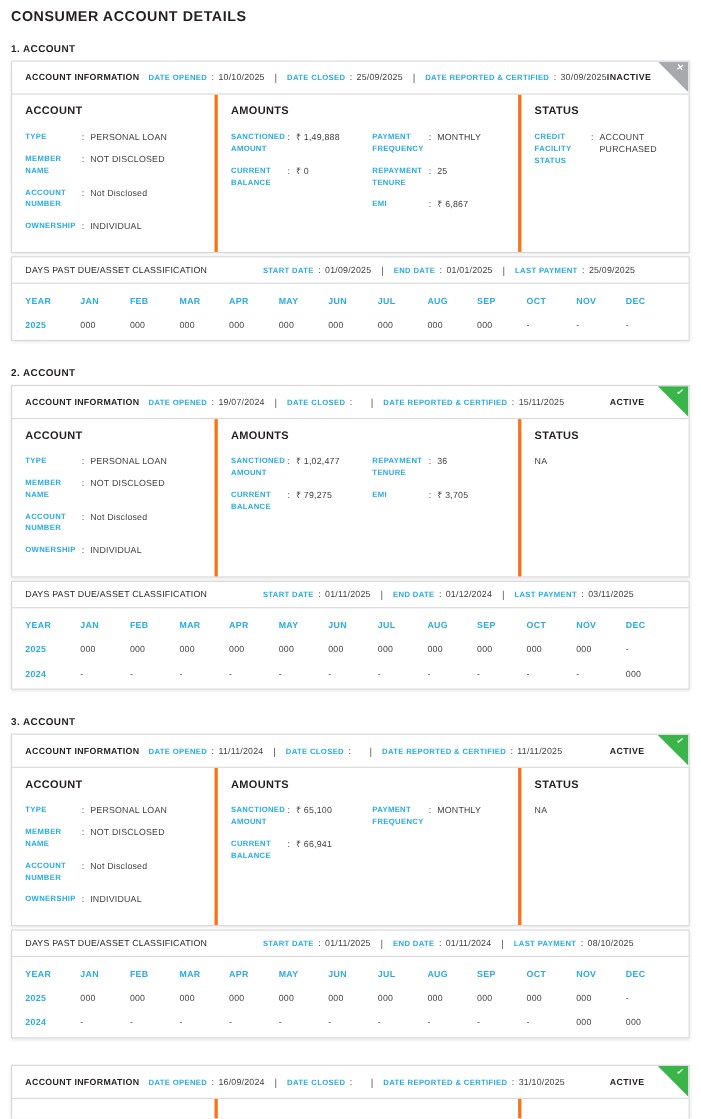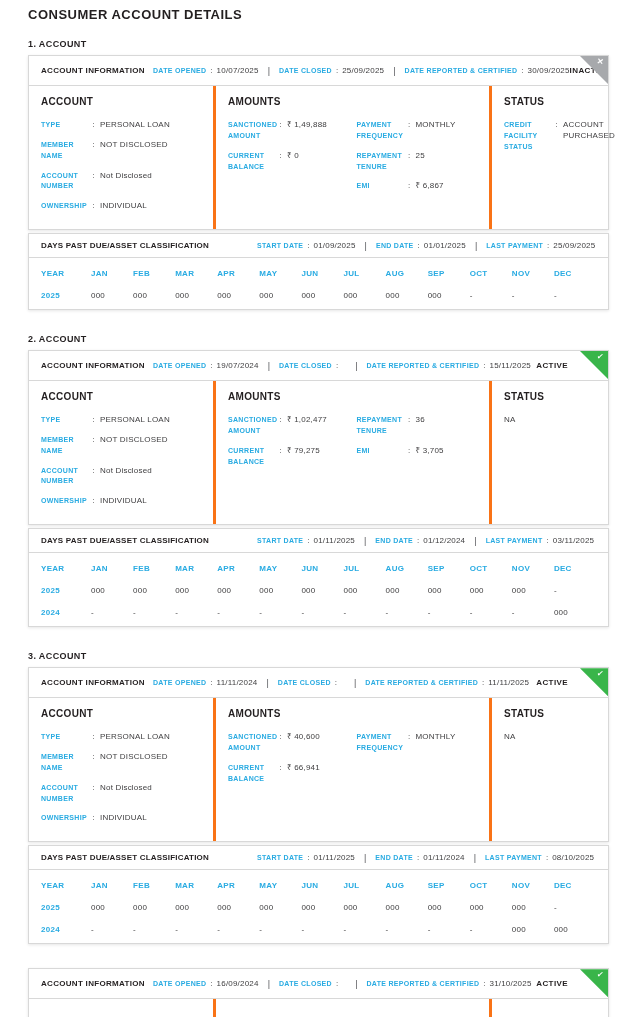--- a/index.html
+++ b/index.html
@@ -1,18 +1,18 @@
 <!DOCTYPE html>
 <html><head>
 <meta charset="utf-8">
 <style>
   * { margin:0; padding:0; box-sizing:border-box; }
   html,body { background:#ffffff; }
   body { font-family:"Liberation Sans", sans-serif; }
-  #page { width:637px; height:1017px; overflow:hidden; background:#fff; padding:5px 28px; position:relative; }
+  #page { width:637px; height:1017px; overflow:hidden; background:#fff; padding:5px 10px; position:relative; }
 
   .page-title { font-size:13px; font-weight:bold; color:#231f20; letter-spacing:.5px; margin:2px 0 17px; }
 
   .acct { margin-bottom:24px; }
   .acct-heading { font-size:9px; font-weight:bold; color:#231f20; letter-spacing:.4px; margin:0 0 6px; }
 
   .card { border:1px solid #d8d8d8; background:#fff; box-shadow:0 1px 3px rgba(0,0,0,.10); position:relative; }
 
   .card-head { position:relative; display:flex; align-items:center; height:30px; padding:0 12px; border-bottom:1px solid #d8d8d8; overflow:hidden; }
   .ai-label { font-size:8px; font-weight:bold; color:#231f20; letter-spacing:.3px; width:112px; flex:none; }
@@ -36,21 +36,21 @@
 
   .fld { display:flex; margin-bottom:9px; align-items:flex-start; }
   .lbl { width:46px; flex:none; font-size:7px; font-weight:bold; color:#29abe2; letter-spacing:.3px; line-height:1.55; }
   .sep { width:13px; flex:none; text-align:center; font-size:8px; color:#414042; line-height:1.35; }
   .val { font-size:8px; color:#414042; letter-spacing:.2px; line-height:1.35; }
 
   .amounts-cols { display:grid; grid-template-columns:1fr 1fr; column-gap:8px; }
 
   .dpd { margin-top:3px; }
   .dpd-head { display:flex; align-items:center; height:24px; padding:0 12px; border-bottom:1px solid #d8d8d8; }
-  .dpd-title { font-size:8px; font-weight:bold; color:#231f20; letter-spacing:.2px; width:216px; flex:none; }
+  .dpd-title { font-size:8px; font-weight:normal; color:#231f20; letter-spacing:.2px; width:216px; flex:none; }
 
   .dpd-table { padding:3px 0 4px; }
   .dpd-row { display:grid; grid-template-columns:50px repeat(12, 1fr); padding:8px 12px 5px; align-items:baseline; }
   .mh { font-size:8px; font-weight:bold; color:#29abe2; letter-spacing:.3px; }
   .yr { font-size:8px; font-weight:bold; color:#29abe2; letter-spacing:.3px; }
   .cell { font-size:8px; color:#414042; letter-spacing:.2px; }
 </style>
 </head>
 <body>
 
@@ -58,21 +58,21 @@
   <h1 class="page-title">CONSUMER ACCOUNT DETAILS</h1>
   <div>
       <section class="acct">
         <h2 class="acct-heading">1. ACCOUNT</h2>
         <div class="card">
           <div class="card-head">
             <span class="ai-label">ACCOUNT INFORMATION</span>
             <span class="hfld">
               <span class="hl">DATE OPENED</span>
               <span class="hsep">:</span>
-              <span class="hv">10/07/2025</span>
+              <span class="hv">10/10/2025</span>
             </span>
             <span class="pipe">|</span>
             <span class="hfld">
               <span class="hl">DATE CLOSED</span>
               <span class="hsep">:</span>
               <span class="hv">25/09/2025</span>
             </span>
             <span class="pipe">|</span>
             <span class="hfld">
               <span class="hl">DATE REPORTED &amp; CERTIFIED</span>
@@ -416,21 +416,21 @@
                 <span class="val">INDIVIDUAL</span>
               </div>
             </div>
             <div class="col">
               <div class="col-title">AMOUNTS</div>
               <div class="amounts-cols">
                 <div>
                   <div class="fld">
                     <span class="lbl">SANCTIONED AMOUNT</span>
                     <span class="sep">:</span>
-                    <span class="val">₹ 40,600</span>
+                    <span class="val">₹ 65,100</span>
                   </div>
                   <div class="fld">
                     <span class="lbl">CURRENT BALANCE</span>
                     <span class="sep">:</span>
                     <span class="val">₹ 66,941</span>
                   </div>
                 </div>
                 <div>
                   <div class="fld">
                     <span class="lbl">PAYMENT FREQUENCY</span>

